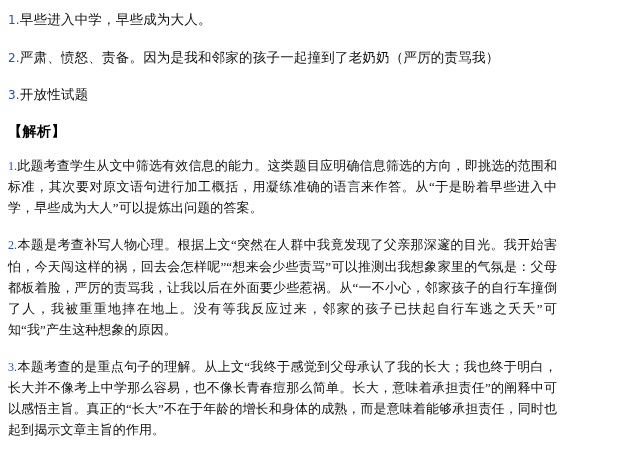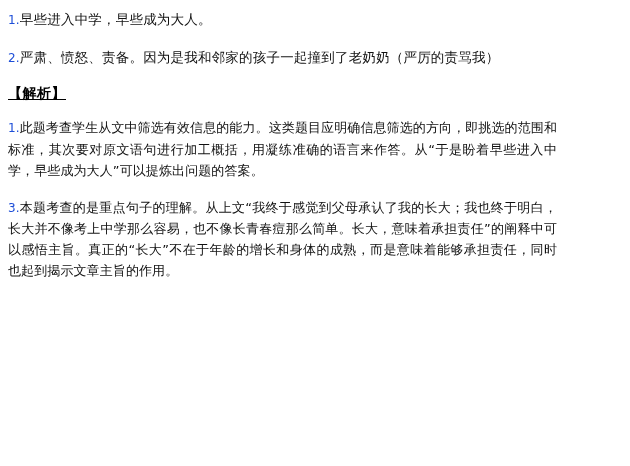--- a/index.html
+++ b/index.html
@@ -34,24 +34,24 @@
   .ans-line .num {
     color: #1d4ed8;
     font-size: 12px;
   }
   .heading {
     font-size: 14px;
     font-weight: bold;
     margin: 6px 1px 14px 8px;
     color: #000;
     letter-spacing: 0.5px;
-    text-decoration: underline;
   }
   .analysis {
     padding: 0 12px 0 8px;
+    font-family: Liberation Serif, serif;
   }
   .para {
     font-size: 13px;
     line-height: 1.62;
     margin: 0 0 16px 0;
     text-align: justify;
     color: #111;
     letter-spacing: 0.1px;
   }
   .para .num {
@@ -64,26 +64,32 @@
 
 <div class="page">
 
   <div class="answers">
     <p class="ans-line">
       <span class="num">1.</span><span>早些进入中学，早些成为大人。</span>
     </p>
     <p class="ans-line">
       <span class="num">2.</span><span>严肃、愤怒、责备。因为是我和邻家的孩子一起撞到了老奶奶（严厉的责骂我）</span>
     </p>
+    <p class="ans-line">
+      <span class="num">3.</span><span>开放性试题</span>
+    </p>
   </div>
 
   <div class="heading">【解析】</div>
 
   <div class="analysis">
     <p class="para">
       <span class="num">1.</span><span>此题考查学生从文中筛选有效信息的能力。这类题目应明确信息筛选的方向，即挑选的范围和标准，其次要对原文语句进行加工概括，用凝练准确的语言来作答。从“于是盼着早些进入中学，早些成为大人”可以提炼出问题的答案。</span>
     </p>
     <p class="para">
+      <span class="num">2.</span><span>本题是考查补写人物心理。根据上文“突然在人群中我竟发现了父亲那深邃的目光。我开始害怕，今天闯这样的祸，回去会怎样呢”“想来会少些责骂”可以推测出我想象家里的气氛是：父母都板着脸，严厉的责骂我，让我以后在外面要少些惹祸。从“一不小心，邻家孩子的自行车撞倒了人，我被重重地摔在地上。没有等我反应过来，邻家的孩子已扶起自行车逃之夭夭”可知“我”产生这种想象的原因。</span>
+    </p>
+    <p class="para">
       <span class="num">3.</span><span>本题考查的是重点句子的理解。从上文“我终于感觉到父母承认了我的长大；我也终于明白，长大并不像考上中学那么容易，也不像长青春痘那么简单。长大，意味着承担责任”的阐释中可以感悟主旨。真正的“长大”不在于年龄的增长和身体的成熟，而是意味着能够承担责任，同时也起到揭示文章主旨的作用。</span>
     </p>
   </div>
 
 </div>
 
 </body></html>

